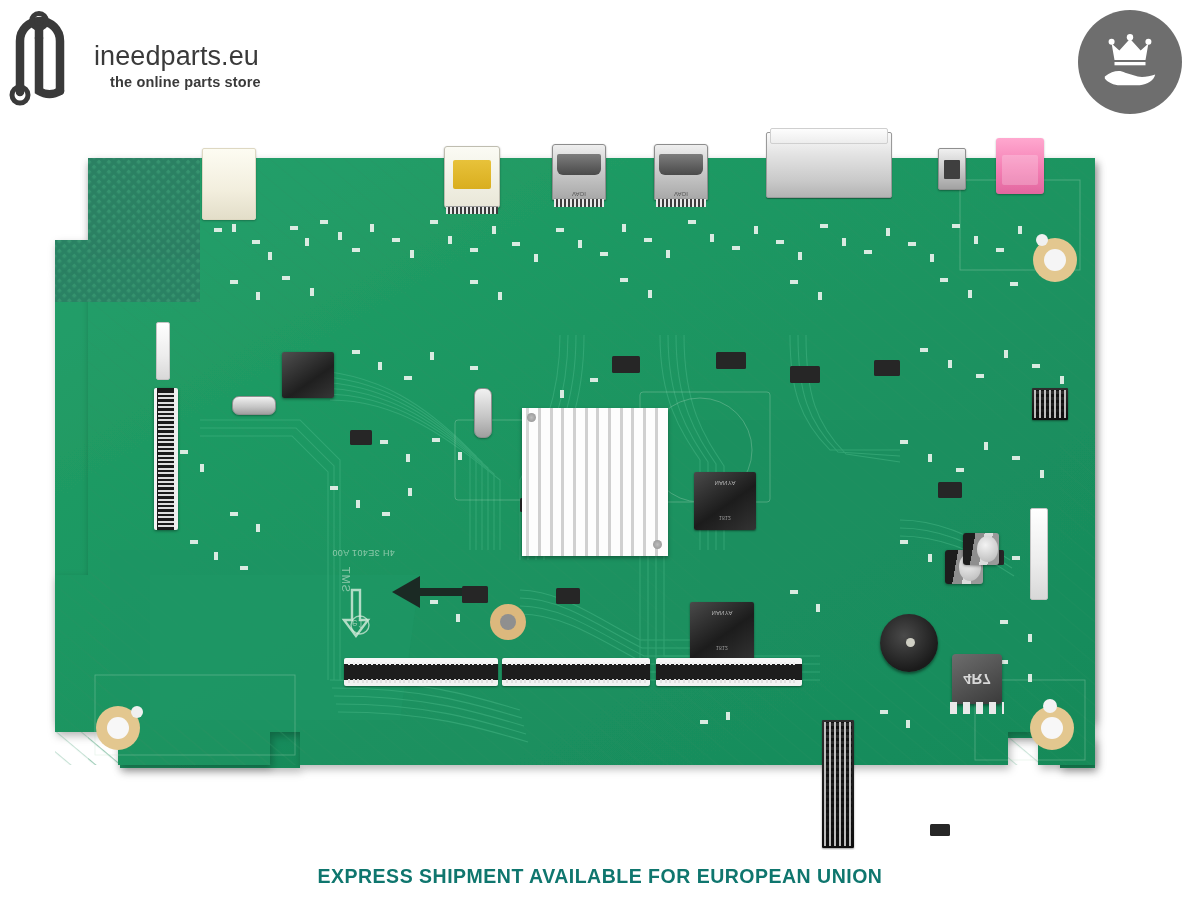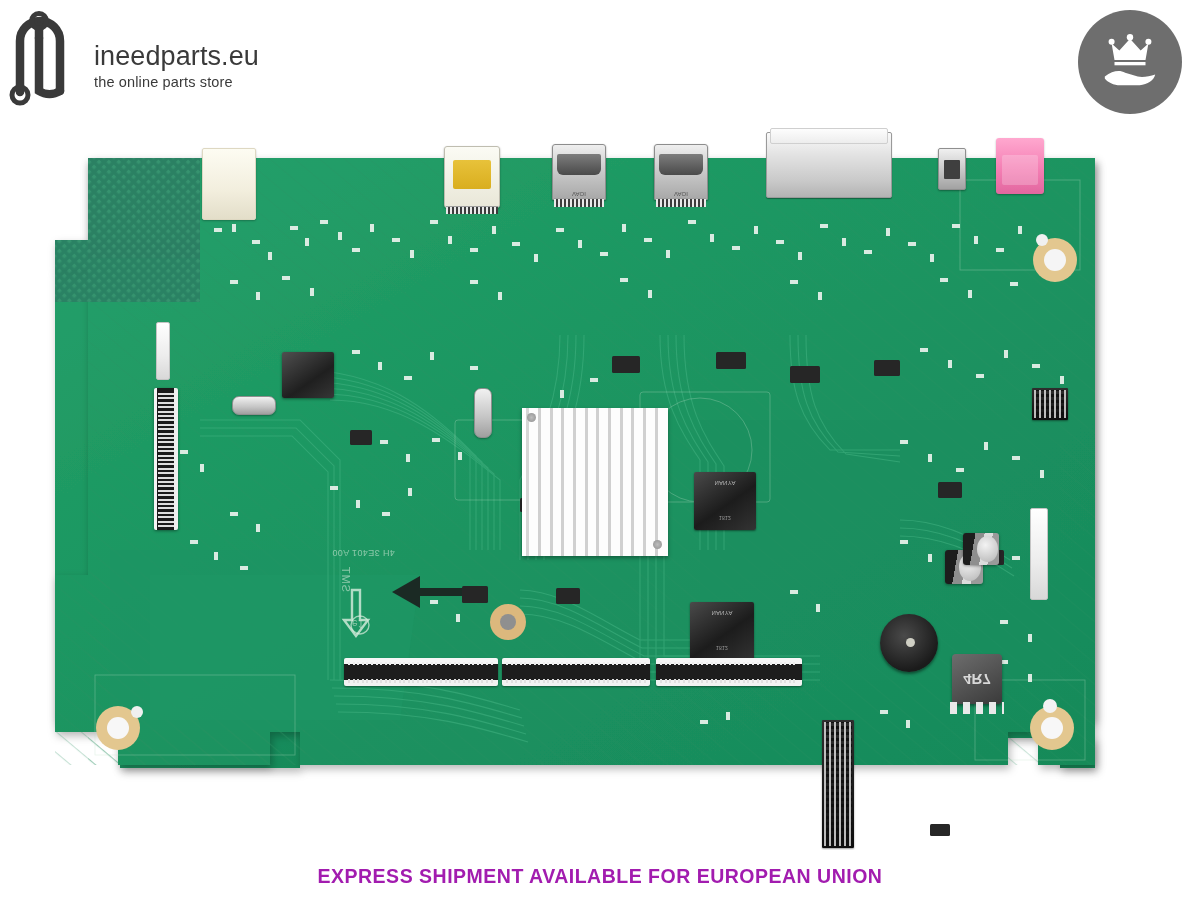--- a/index.html
+++ b/index.html
@@ -29,24 +29,25 @@
   .brand-words { display: flex; flex-direction: column; justify-content: center; padding-top: 16px; }
   .brand-name {
     font-size: 27px;
     font-weight: normal;
     color: #3a3a3a;
     letter-spacing: 0.1px;
     line-height: 1.05;
   }
   .brand-tag {
     font-size: 14.5px;
-    font-weight: normal;
+    font-weight: bold;
     color: #3a3a3a;
     letter-spacing: 0.15px;
     margin-top: 3px;
+    margin-left: 16px;
   }
 
   .badge {
     position: absolute;
     right: 18px; top: 10px;
     width: 104px; height: 104px;
     border-radius: 50%;
     background: #6e6e6e;
     display: flex;
     align-items: center;
@@ -55,21 +56,21 @@
   .badge svg { width: 62px; height: 62px; }
 
   
   .footer-note {
     position: absolute;
     left: 0; right: 0;
     top: 865px;
     text-align: center;
     font-size: 19.5px;
     font-weight: bold;
-    color: #a21caf;
+    color: #0f766e;
     letter-spacing: 0.5px;
   }
 
   
   .photo {
     position: absolute;
     left: 0; top: 120px;
     width: 1200px; height: 730px;
     overflow: hidden;
   }

